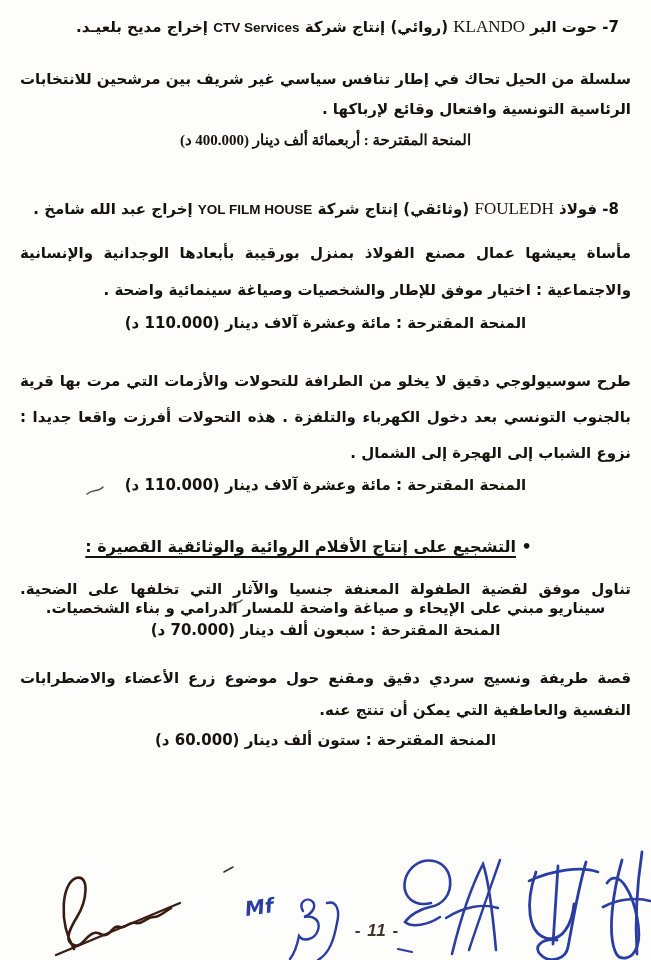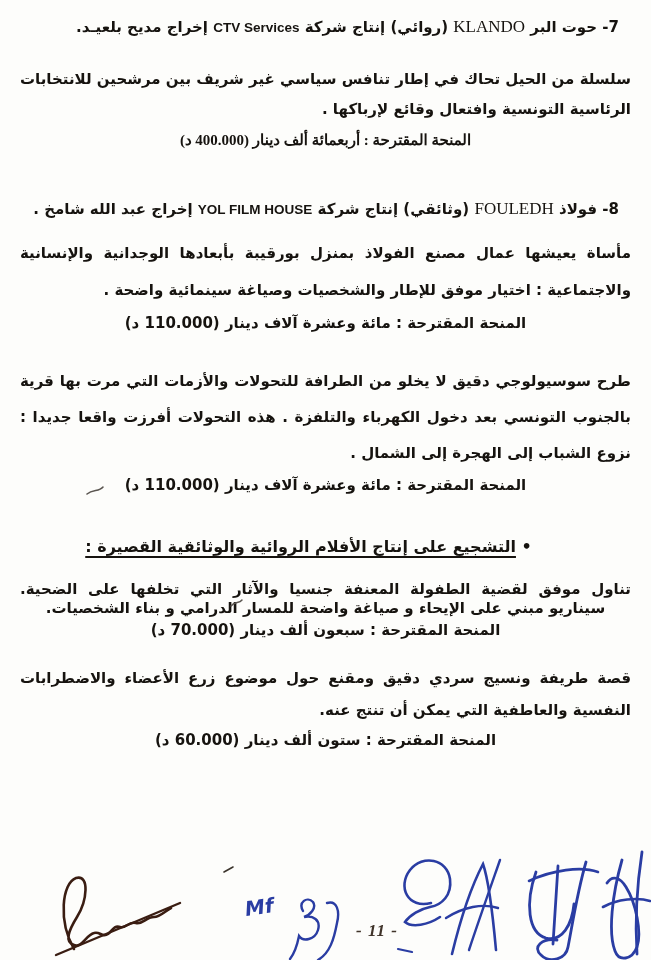--- a/index.html
+++ b/index.html
@@ -36,21 +36,21 @@
   .s1p{line-height:19px;text-align-last:center;}
   .s1g{margin-bottom:20px;}
   .s2h{margin-bottom:6px;}
   .s2p{line-height:32px;margin-bottom:2px;}
   .gap{margin-right:14px;}
   .sig-layer{position:absolute;left:0;top:845px;width:651px;height:115px;pointer-events:none;}
   .blue{stroke:#2a3da3;fill:none;stroke-linecap:round;}
   .dark{stroke:#3a1d12;fill:none;stroke-linecap:round;}
   .page-num{
     position:absolute;left:338px;top:921px;width:78px;
-    font-family:Liberation Serif, serif;font-style:italic;font-weight:bold;
+    font-family:Liberation Sans, sans-serif;font-style:italic;font-weight:bold;
     font-size:17px;color:#40342a;text-align:center;letter-spacing:1px;direction:ltr;
   }
   .mf{
     position:absolute;left:245px;top:895px;
     font-family:"DejaVu Sans",sans-serif;font-style:italic;font-weight:bold;
     font-size:20px;color:#2a3da3;transform:rotate(-8deg);direction:ltr;
   }
   .tick{position:absolute;pointer-events:none;}
 </style>
 </head>

